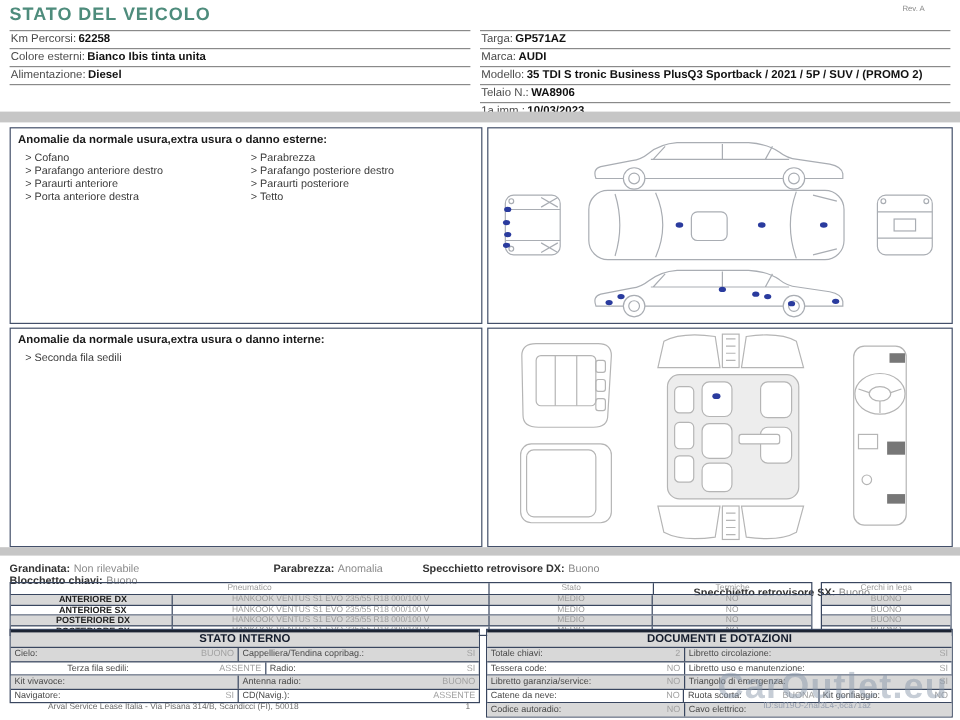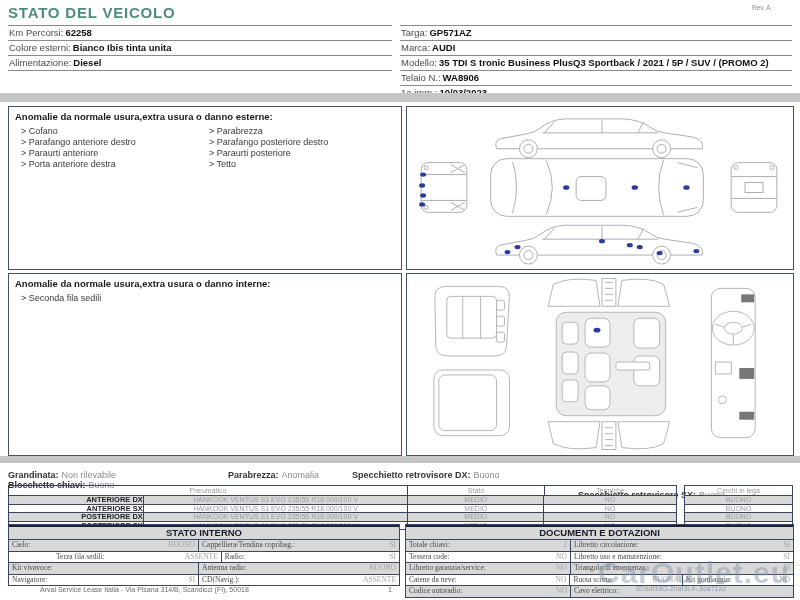--- a/index.html
+++ b/index.html
@@ -22,31 +22,31 @@
 
   .sum-label{font-weight:bold;color:#333;font-size:9px;}
   .sum-value{color:#8a8a8a;font-size:9px;margin-left:3px;}
 
   .tire-table,.cerchi-table{border:1px solid #39465f;font-size:7px;}
   .t-head{display:flex;height:9px;line-height:9px;color:#9a9a9a;border-bottom:1px solid #39465f;}
   .t-row{display:flex;height:7.5px;line-height:7.5px;border-bottom:1px solid #39465f;}
   .t-row:last-child{border-bottom:none;}
   .t-cell{text-align:center;overflow:hidden;white-space:nowrap;}
   .t-cell.bl{border-left:1px solid #39465f;}
-  .t-pos{width:132px;text-align:right;padding-left:3px;font-weight:bold;color:#222;font-size:7.5px;}
+  .t-pos{width:132px;text-align:center;padding-left:3px;font-weight:bold;color:#222;font-size:7.5px;}
   .t-tire{width:266px;color:#9a9a9a;}
   .t-st{width:136px;color:#9a9a9a;}
   .t-tm{width:133px;color:#9a9a9a;}
   .shade{background:#d8d8d8;}
 
   .bt{border:1px solid #39465f;}
   .bt-header{height:12px;line-height:12px;background:#d8d8d8;border-top:2px solid #1c2433;border-bottom:1px solid #39465f;text-align:center;font-weight:bold;font-size:9.5px;color:#141c2c;}
   .bt-row{display:flex;height:10.5px;line-height:10.5px;font-size:7.5px;border-bottom:1px solid #39465f;}
   .bt-row:last-child{border-bottom:none;}
-  .bt-cell{display:flex;justify-content:space-between;padding:0 3px;overflow:hidden;white-space:nowrap;font-family:Liberation Serif, serif;}
+  .bt-cell{display:flex;justify-content:space-between;padding:0 3px;overflow:hidden;white-space:nowrap;}
   .bt-cell.bl{border-left:1px solid #39465f;}
   .bt-l{color:#4a4a4a;}
   .bt-v{color:#a2a2a2;margin-left:4px;}
 
   .footer-text{font-size:7px;color:#6a6a6a;}
   .watermark{font-size:30px;font-weight:bold;color:rgba(135,150,170,.48);letter-spacing:1px;pointer-events:none;}
   .doc-id{font-size:7px;color:#97a0b0;pointer-events:none;}
 
   svg{display:block;}
 </style>

